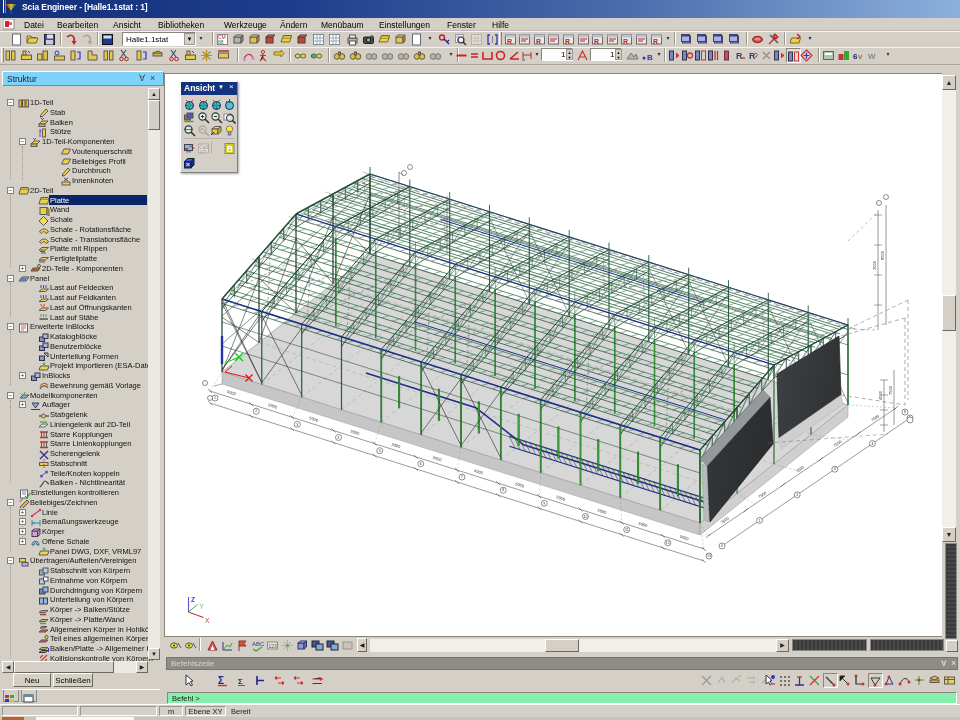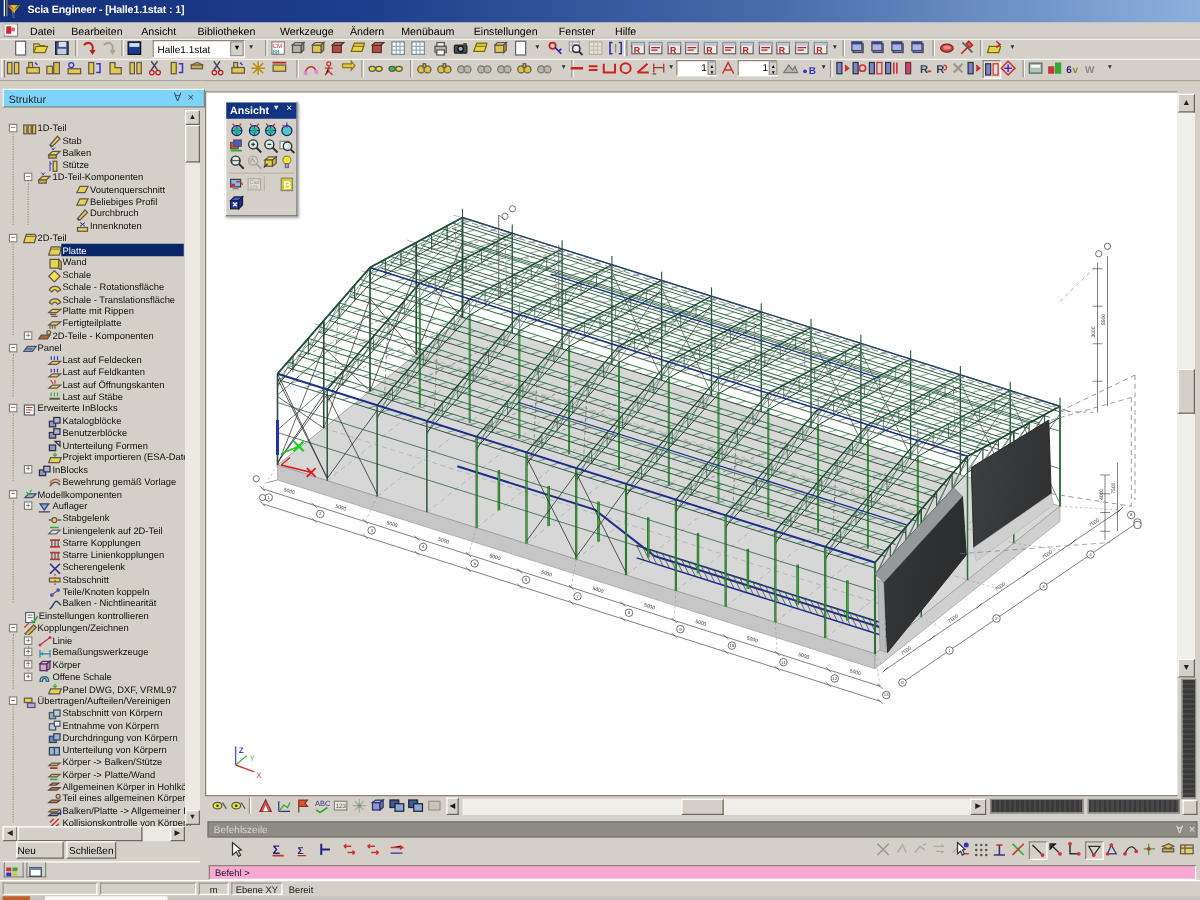--- a/index.html
+++ b/index.html
@@ -676,21 +676,21 @@
       <rect x="1.5" y="2" width="7" height="8" fill="#fff" stroke="#567"></rect>
       <path d="M3 4 h4 M3 6 h4" stroke="#888"></path>
       <path d="M6 8 L8 10 L11 5" stroke="#3a3" fill="none" stroke-width="1.3"></path>
     </svg>
     <span class="abs" style="left:29px;top:401.0px;font-size:7.5px;color:#111;white-space:nowrap">Einstellungen kontrollieren</span>
     <span class="abs" style="left:5px;top:411.9px;width:7px;height:7px;background:#fff;border:1px solid #848078;font-size:6.5px;line-height:5.5px;text-align:center;color:#333">−</span>
     <svg class="abs" style="left:16px;top:410.2px" width="12" height="11" viewBox="0 0 12 11">
       <path d="M2 10 L9 3 L11 5 L4 12 Z" fill="#d8b82a" stroke="#655"></path>
       <path d="M1.5 5 L5 1.5" stroke="#c33"></path>
     </svg>
-    <span class="abs" style="left:28px;top:410.8px;font-size:7.5px;color:#111;white-space:nowrap">Kopplungen/Zeichnen</span>
+    <span class="abs" style="left:28px;top:410.8px;font-size:7.5px;color:#111;white-space:nowrap">Beliebiges/Zeichnen</span>
     <span class="abs" style="left:17px;top:421.7px;width:7px;height:7px;background:#fff;border:1px solid #848078;font-size:6.5px;line-height:5.5px;text-align:center;color:#333">+</span>
     <svg class="abs" style="left:28px;top:420.0px" width="12" height="11" viewBox="0 0 12 11">
       <path d="M2 9 L10 3" stroke="#c36" stroke-width="1.1"></path>
       <circle cx="2" cy="9" r="1.2" fill="#c36"></circle>
       <circle cx="10" cy="3" r="1.2" fill="#c36"></circle>
     </svg>
     <span class="abs" style="left:40px;top:420.5px;font-size:7.5px;color:#111;white-space:nowrap">Linie</span>
     <span class="abs" style="left:17px;top:431.4px;width:7px;height:7px;background:#fff;border:1px solid #848078;font-size:6.5px;line-height:5.5px;text-align:center;color:#333">+</span>
     <svg class="abs" style="left:28px;top:429.8px" width="12" height="11" viewBox="0 0 12 11">
       <path d="M2 3 v6 M10 3 v6 M2 6 h8" stroke="#38a"></path>
@@ -784,21 +784,21 @@
 <div class="abs" style="left:148px;top:88px;width:12px;height:572px;background:#ece9e2">
 <div class="abs rais" style="left:0;top:0;width:12px;height:12px;background:#d4d0c7;font-size:6px;text-align:center;line-height:10px;color:#222">▲</div>
 <div class="abs rais" style="left:0;top:12px;width:12px;height:30px;background:#d4d0c7"></div>
 <div class="abs rais" style="left:0;top:560px;width:12px;height:12px;background:#d4d0c7;font-size:6px;text-align:center;line-height:10px;color:#222">▼</div>
 </div>
 <div class="abs" style="left:2px;top:661px;width:146px;height:12px;background:#ece9e2">
 <div class="abs rais" style="left:0;top:0;width:12px;height:12px;background:#d4d0c7;font-size:6px;text-align:center;line-height:10px;color:#222">◀</div>
 <div class="abs rais" style="left:12px;top:0;width:100px;height:12px;background:#d4d0c7"></div>
 <div class="abs rais" style="left:134px;top:0;width:12px;height:12px;background:#d4d0c7;font-size:6px;text-align:center;line-height:10px;color:#222">▶</div>
 </div>
-<div class="abs rais" style="left:13px;top:673px;width:38px;height:14px;background:#d4d0c7;font-size:8px;line-height:13px">Neu</div>
+<div class="abs rais" style="left:13px;top:673px;width:38px;height:14px;background:#d4d0c7;font-size:8px;text-align:center;line-height:13px">Neu</div>
 <div class="abs rais" style="left:53px;top:673px;width:40px;height:14px;background:#d4d0c7;font-size:8px;text-align:center;line-height:13px">Schließen</div>
 <div class="abs" style="left:2px;top:689px;width:158px;height:13px;border-top:1px solid #fff">
 <span class="abs" style="left:1px;top:0px;width:16px;height:12px;background:#d4d0c7;border:1px solid #888;border-top:none"><svg width="14" height="10" viewBox="0 0 14 10">
         <rect x="1" y="1" width="4" height="3" fill="#c33"></rect>
         <rect x="6" y="1" width="4" height="3" fill="#3a3"></rect>
         <rect x="1" y="5" width="4" height="3" fill="#33c"></rect>
         <rect x="6" y="5" width="4" height="3" fill="#cc3"></rect>
       </svg></span>
 <span class="abs" style="left:19px;top:0px;width:16px;height:12px;background:#d4d0c7;border:1px solid #888;border-top:none"><svg width="14" height="10" viewBox="0 0 14 10">
         <rect x="2" y="1" width="9" height="7" fill="#fff" stroke="#345"></rect>
@@ -2787,21 +2787,21 @@
       <circle cx="6" cy="6" r="1.5" fill="#c33"></circle>
     </svg></span>
 <span class="tb-btn" style="left:928px;top:673px"><svg width="13" height="13" viewBox="0 0 13 13">
       <path d="M2 4 L7 2 L11 4 L6.5 6 Z" fill="#d8c44a" stroke="#655"></path>
       <rect x="2" y="6" width="9" height="2.5" fill="#c8b43a" stroke="#655"></rect>
     </svg></span>
 <span class="tb-btn" style="left:943px;top:673px"><svg width="13" height="13" viewBox="0 0 13 13">
       <rect x="1.5" y="3" width="10" height="7" fill="#e0d468" stroke="#655"></rect>
       <path d="M1.5 5.5 H11.5 M5 3 V10" stroke="#655"></path>
     </svg></span>
-<div class="abs sunk" style="left:167px;top:692px;width:790px;height:12px;background:#f9a8d4">
+<div class="abs sunk" style="left:167px;top:692px;width:790px;height:12px;background:#86efac">
     <span class="abs" style="left:4px;top:1px;font-size:7.5px;color:#222">Befehl &gt;</span>
   </div>
 <div class="abs" style="left:0;top:704px;width:960px;height:13px;background:#d4d0c7;border-top:1px solid #fff"></div>
 <div class="abs" style="left:2px;top:706px;width:76px;height:10px;border:1px solid;border-color:#9a968c #fff #fff #9a968c;font-size:7.5px;color:#222;text-align:center;line-height:9px"></div>
 <div class="abs" style="left:80px;top:706px;width:77px;height:10px;border:1px solid;border-color:#9a968c #fff #fff #9a968c;font-size:7.5px;color:#222;text-align:center;line-height:9px"></div>
 <div class="abs" style="left:159px;top:706px;width:24px;height:10px;border:1px solid;border-color:#9a968c #fff #fff #9a968c;font-size:7.5px;color:#222;text-align:center;line-height:9px">m</div>
 <div class="abs" style="left:185px;top:706px;width:41px;height:10px;border:1px solid;border-color:#9a968c #fff #fff #9a968c;font-size:7.5px;color:#222;text-align:center;line-height:9px">Ebene XY</div>
 <span class="abs" style="left:231px;top:707px;font-size:7.5px;color:#222">Bereit</span>
 <div class="abs" style="left:0;top:717px;width:960px;height:3px;background:#c8c4bc"></div>
 <div class="abs" style="left:2px;top:717px;width:22px;height:3px;background:#c06030"></div>

